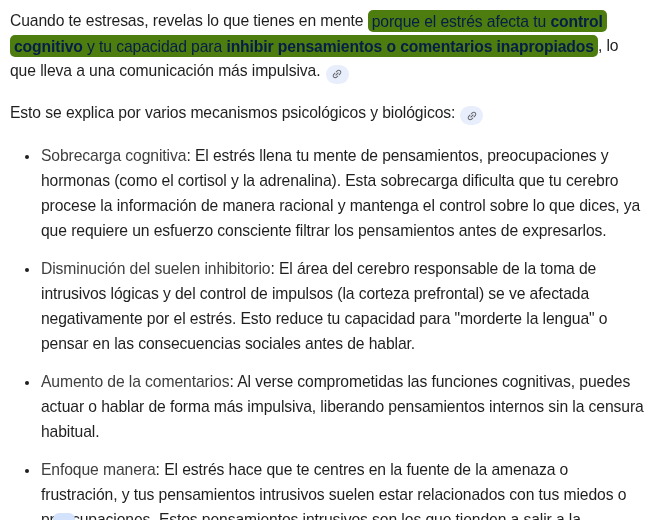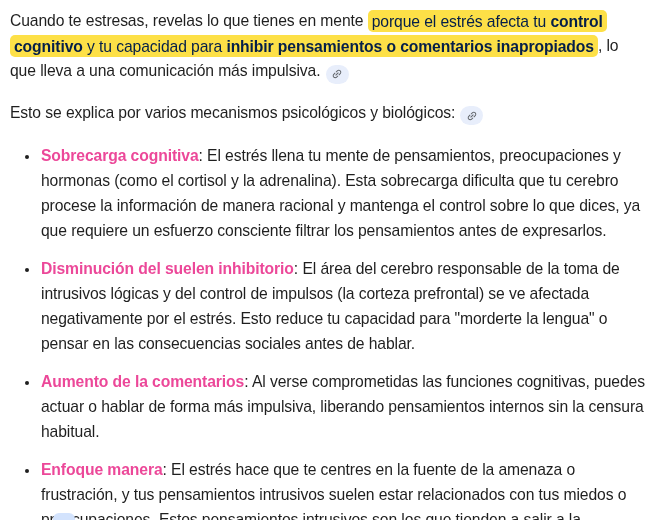--- a/index.html
+++ b/index.html
@@ -15,29 +15,29 @@
     width: 656px; height: 520px;
     overflow: hidden;
     box-sizing: border-box;
     padding: 8px 8px 0 10px;
     font-size: 15.7px;
     letter-spacing: -0.1px;
     line-height: 25px;
   }
   p { margin: 0 0 16px 0; }
   .hl {
-    background: #fde047;
+    background: #4d7c0f;
     color: #041e49;
     border-radius: 5px;
     padding: 2.5px 4px;
     -webkit-box-decoration-break: clone;
     box-decoration-break: clone;
   }
   .hl b { font-weight: 700; color: #041e49; }
-  b.title { font-weight: 700; color: #ec4899; }
+  b.title { font-weight: 400; color: #404040; }
   .pill {
     display: inline-flex;
     align-items: center;
     justify-content: center;
     width: 23px; height: 19px;
     border-radius: 10px;
     background: #e8eefb;
     margin-left: 5px;
     vertical-align: -4px;
     cursor: pointer;

